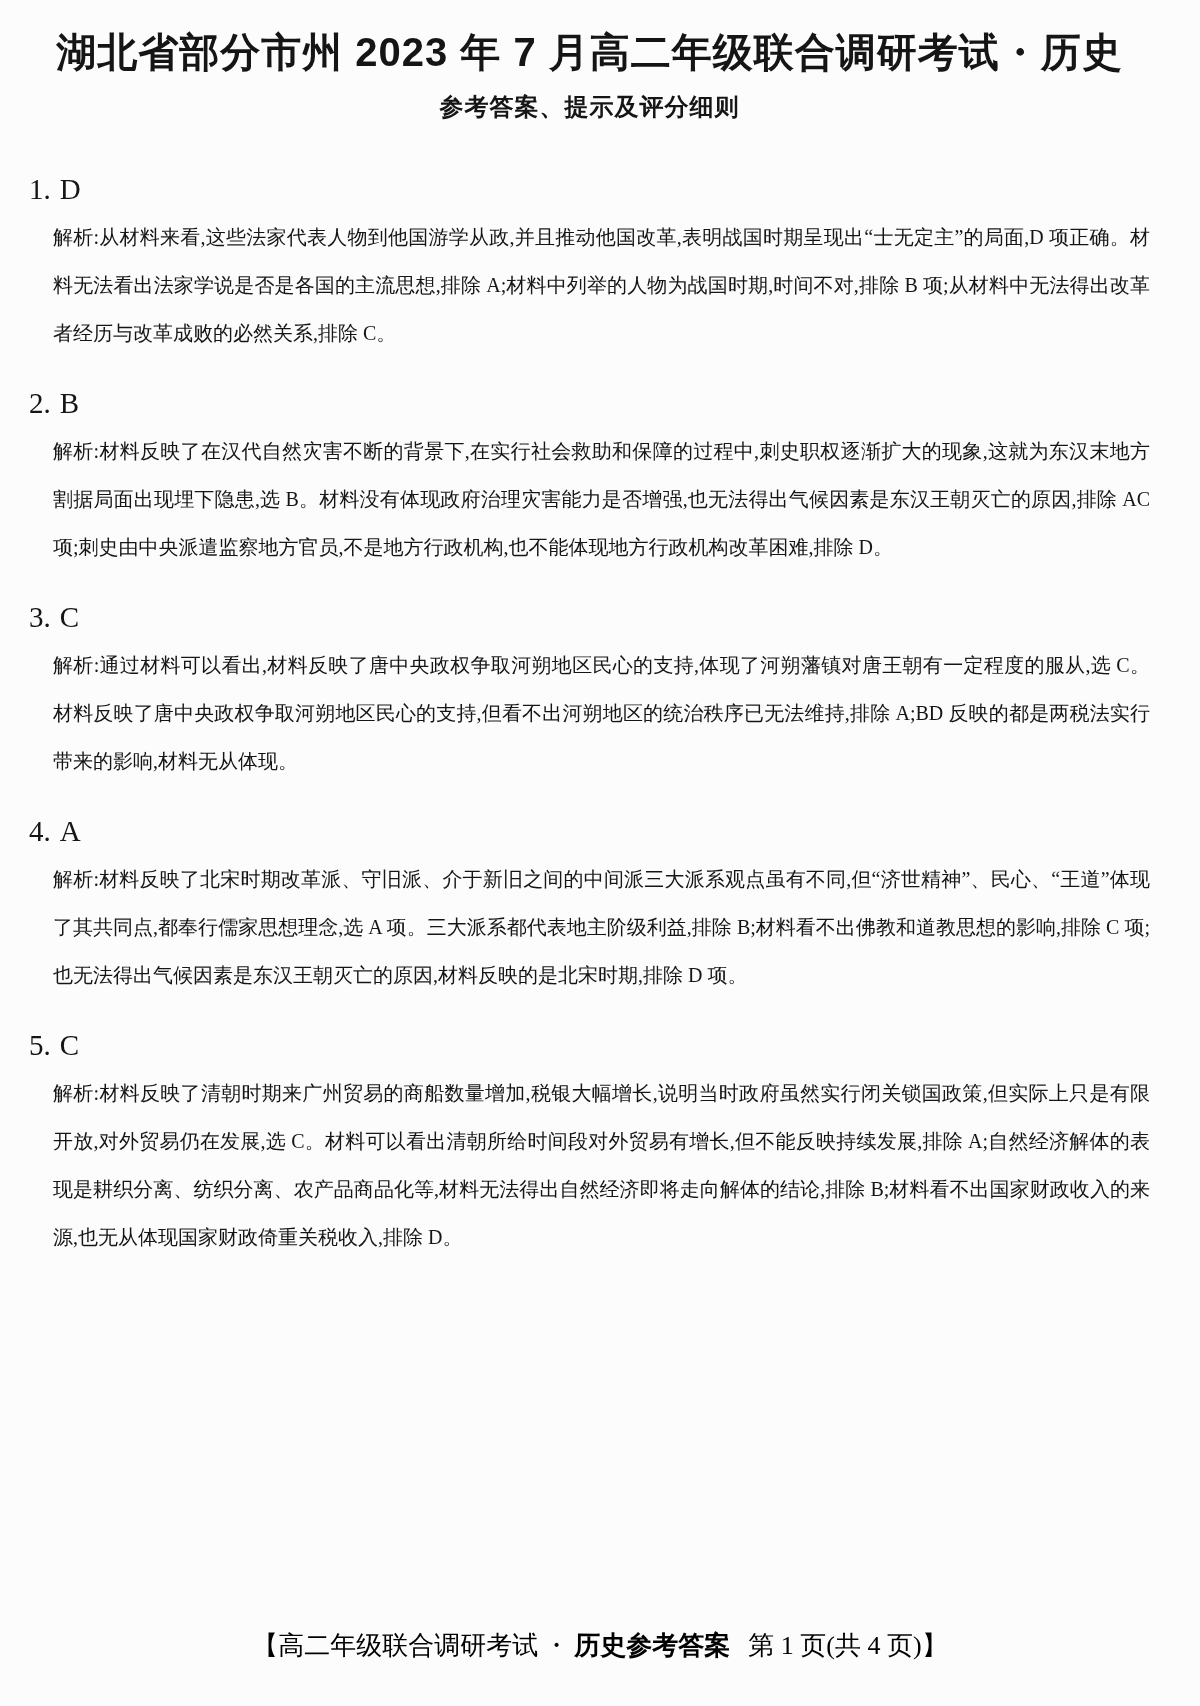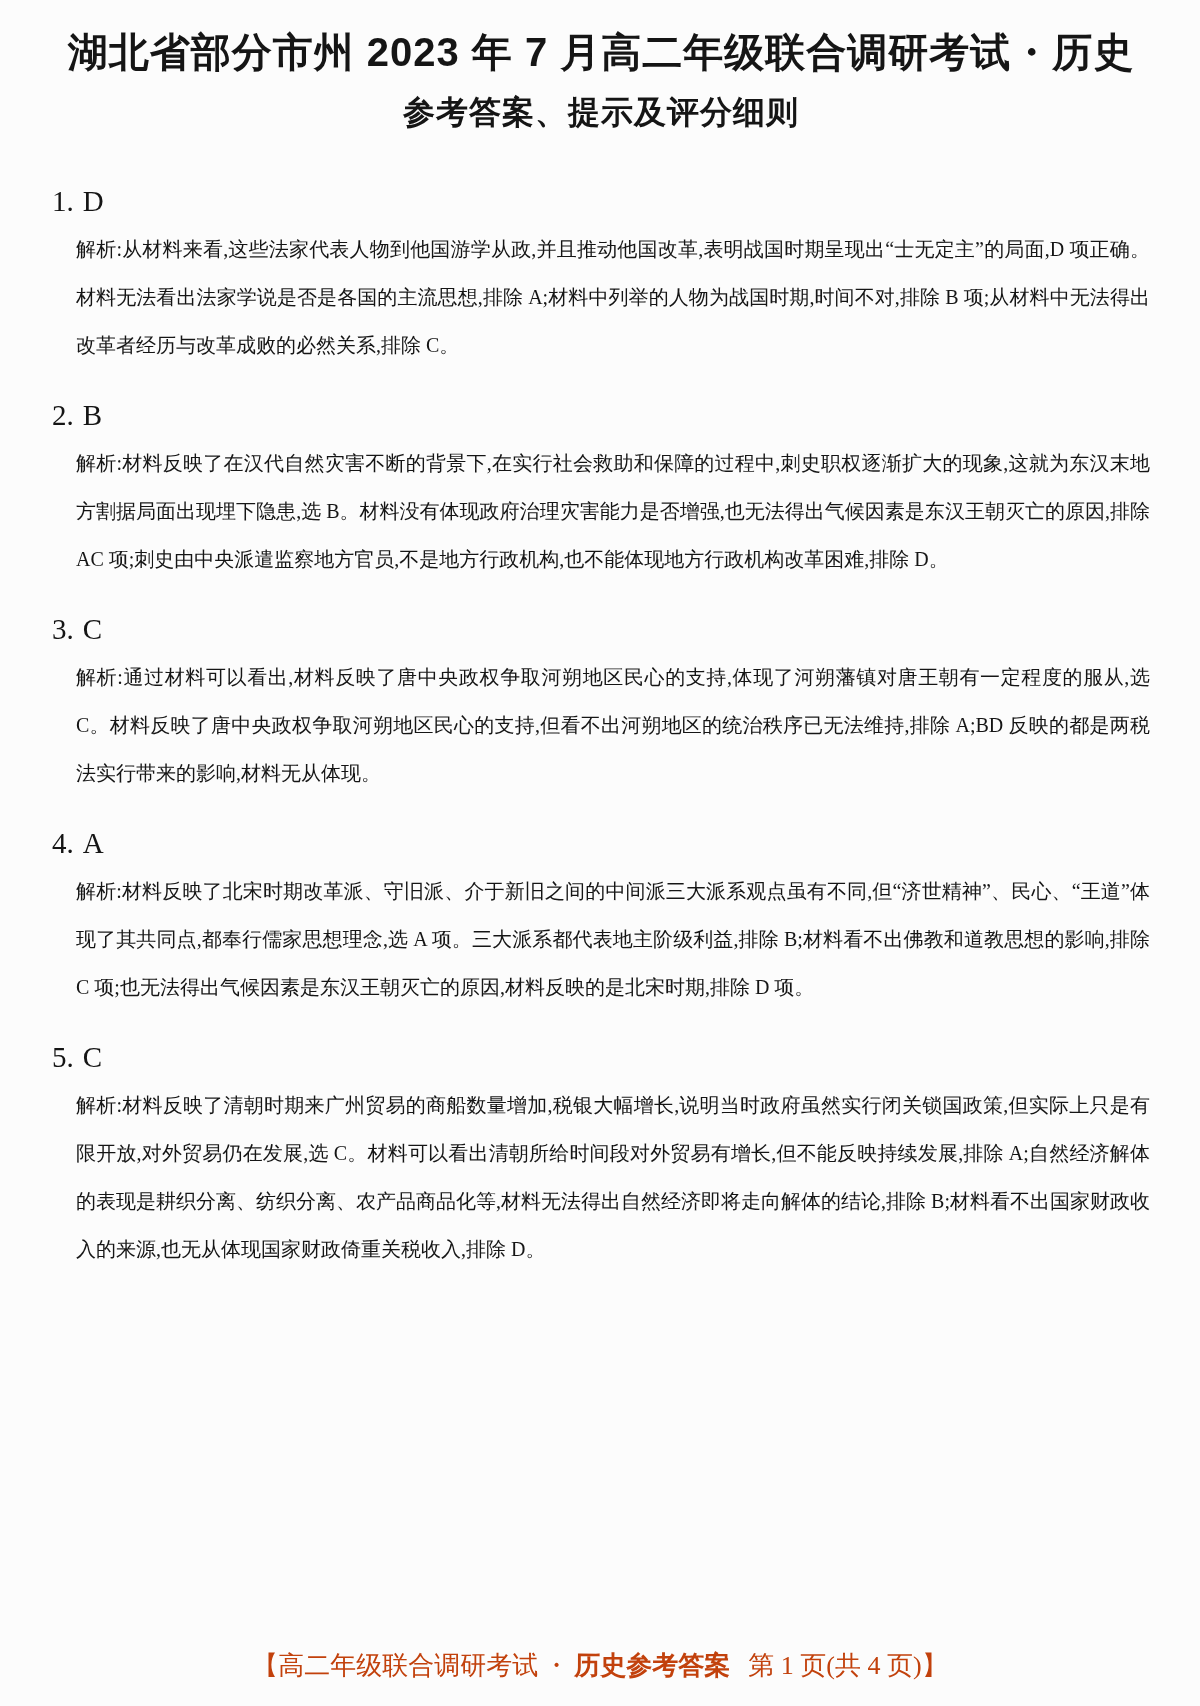--- a/index.html
+++ b/index.html
@@ -6,35 +6,35 @@
   body {
     width: 1200px;
     height: 1706px;
     background: #fcfcfc;
     color: #151515;
     font-family: "Liberation Serif", "DejaVu Serif", serif;
     overflow: hidden;
     position: relative;
   }
   .page {
-    padding: 30px 50px 0 52px;
+    padding: 30px 50px 0 29px;
   }
   .title {
     font-family: "Liberation Sans", "DejaVu Sans", sans-serif;
     font-weight: 700;
     font-size: 40px;
     line-height: 1.12;
     text-align: center;
     letter-spacing: 1px;
     margin: 0;
   }
   .subtitle {
     font-family: Liberation Sans, sans-serif;
     font-weight: 700;
-    font-size: 32px;
+    font-size: 24px;
     text-align: center;
     letter-spacing: 1px;
     margin: 16px 0 0 0;
   }
   .questions {
     margin-top: 42px;
   }
   .question {
     margin-top: 4px;
   }
@@ -54,23 +54,22 @@
     text-align-last: left;
   }
   .footer {
     position: absolute;
     top: 1628px;
     left: 0;
     width: 1200px;
     text-align: center;
     font-size: 26px;
     line-height: 34px;
-    color: #c2410c;
+    color: #000000;
     white-space: nowrap;
-    margin-top: 20px;
   }
   .footer-bold {
     font-family: "Liberation Sans", "DejaVu Sans", sans-serif;
     font-weight: 700;
   }
   .footer-dot { margin: 0 5px; }
   .footer-page { margin-left: 18px; }
 </style>
 </head>
 <body>

